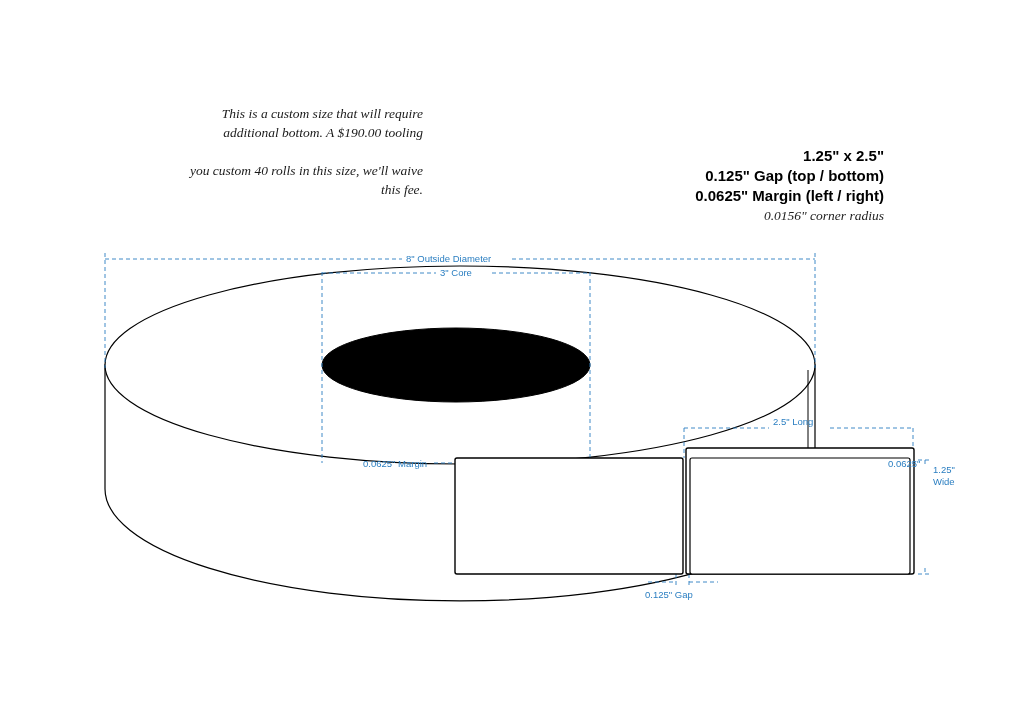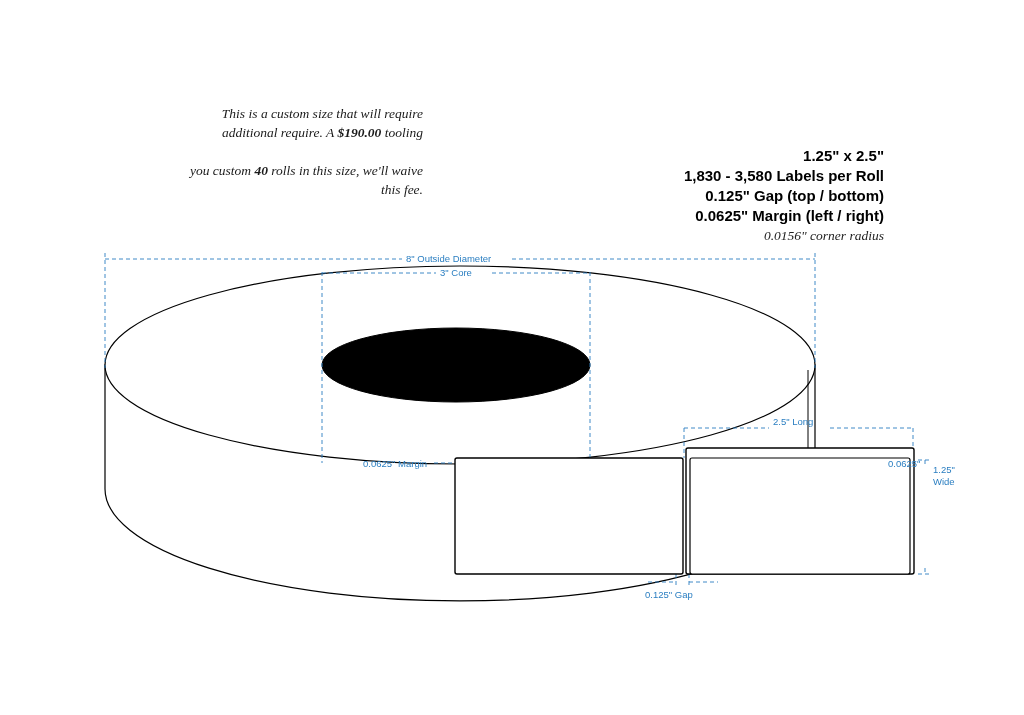--- a/index.html
+++ b/index.html
@@ -33,21 +33,21 @@
     top: 96px;
     width: 275px;
     text-align: right;
     font-family: "Liberation Serif", serif;
     font-style: italic;
     font-size: 13.5px;
     line-height: 19px;
     color: #1a1a1a;
   }
   .note b {
-    font-weight: bold;
+    font-weight: normal;
     font-style: italic;
     margin-top: 28px;
   }
   .spec {
     position: absolute;
     right: 140px;
     top: 138px;
     width: 420px;
     text-align: right;
     font-family: "Liberation Sans", sans-serif;
@@ -134,29 +134,28 @@
 
     <g>
       <rect x="455" y="450" width="228" height="116" rx="2" ry="2" fill="#ffffff" stroke="#000000" stroke-width="1.4"></rect>
       <rect x="686" y="440" width="228" height="126" rx="2" ry="2" fill="#ffffff" stroke="#000000" stroke-width="1.4"></rect>
       <rect x="690" y="450" width="220" height="116" rx="2" ry="2" fill="#ffffff" stroke="#000000" stroke-width="1.2"></rect>
     </g>
   </svg>
 
   <div class="note">
     <span>This is a custom size that will require</span><br>
-    <span>additional require. A </span><b>$190.00</b><span> tooling</span><br>
+    <span>additional bottom. A </span><b>$190.00</b><span> tooling</span><br>
     <br>
     <span>you custom </span><b>40</b><span> rolls in this size, we'll waive</span><br>
     <span>this fee.</span>
   </div>
 
   <div class="spec">
     <div>1.25" x 2.5"</div>
-    <div>1,830 - 3,580 Labels per Roll</div>
     <div>0.125" Gap (top / bottom)</div>
     <div>0.0625" Margin (left / right)</div>
     <div class="radius">0.0156" corner radius</div>
   </div>
 
   <div class="dimtext dim-od">8" Outside Diameter</div>
   <div class="dimtext dim-core">3" Core</div>
   <div class="dimtext dim-long">2.5" Long</div>
   <div class="dimtext dim-margin-left">0.0625" Margin</div>
   <div class="dimtext dim-margin-right">0.0625"</div>

